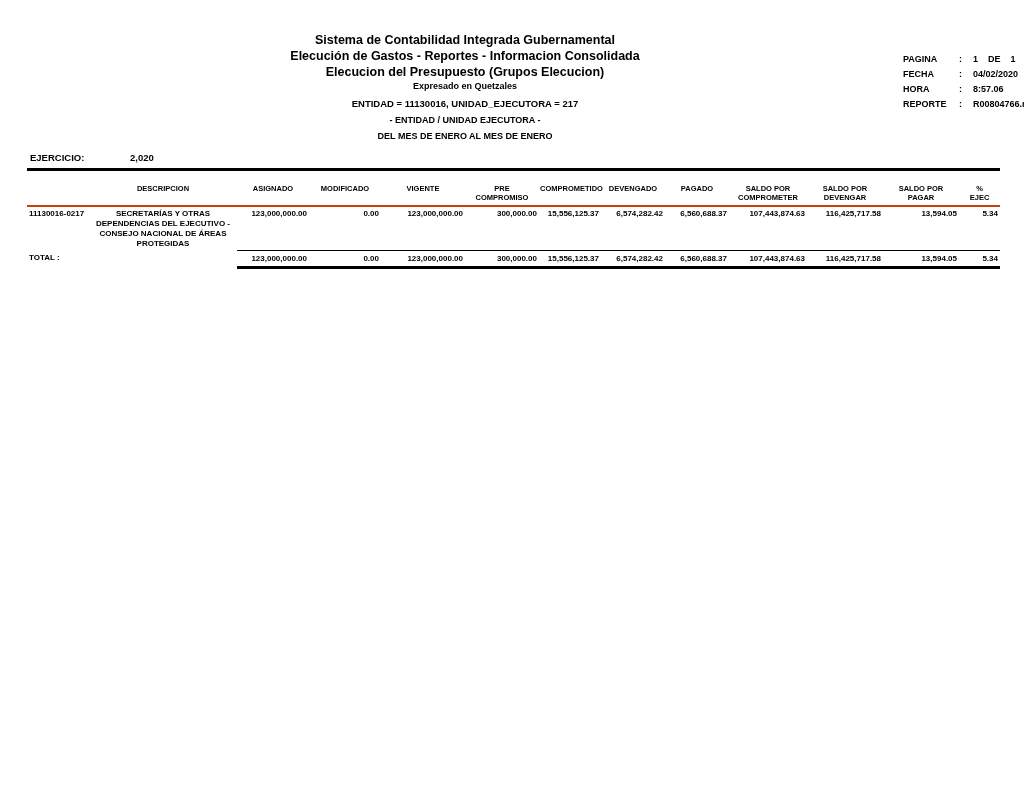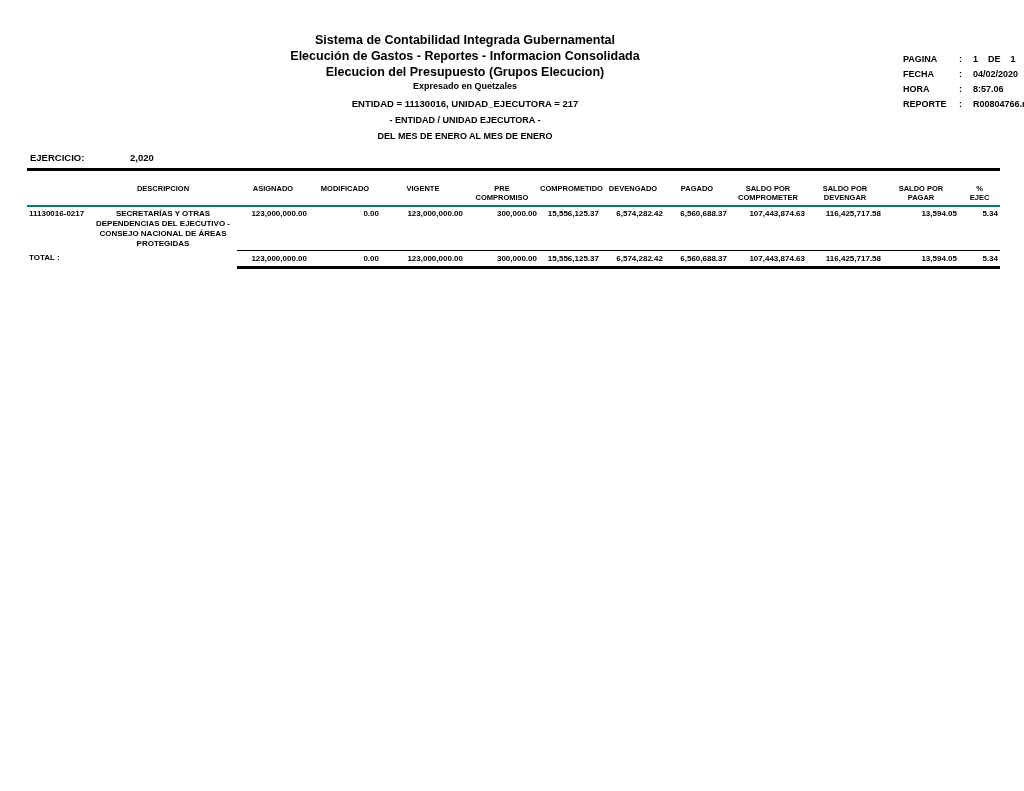--- a/index.html
+++ b/index.html
@@ -40,21 +40,21 @@
   }
   
   table.report {
     position:absolute; left:27px; top:180px; width:973px;
     border-collapse:collapse; table-layout:fixed;
     font-size:8px; font-weight:bold;
   }
   table.report th {
     font-size:7.5px; font-weight:bold; text-align:center;
     vertical-align:top; padding:4px 1px 3px;
-    border-bottom:2px solid #0f766e;
+    border-bottom:2px solid #c2410c;
     line-height:9px;
   }
   table.report td { vertical-align:top; padding:1px 2px; }
   td.num  { text-align:right; white-space:nowrap; }
   td.code { text-align:left; }
   td.desc { text-align:center; line-height:10px; padding-right:14px; }
   tr.data-row td { padding-top:2px; }
   tr.total-row td { padding-top:3px; padding-bottom:3px;margin-left:48px; }
   tr.total-row td.tnum {
     border-top:1px solid #000;

